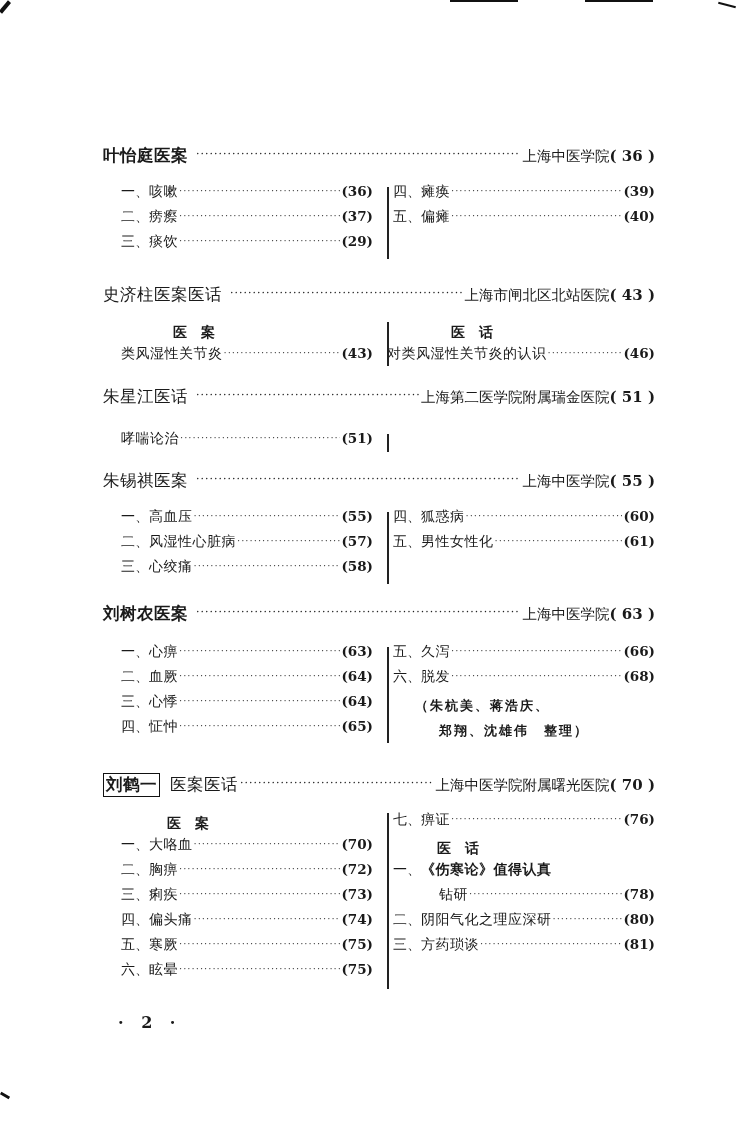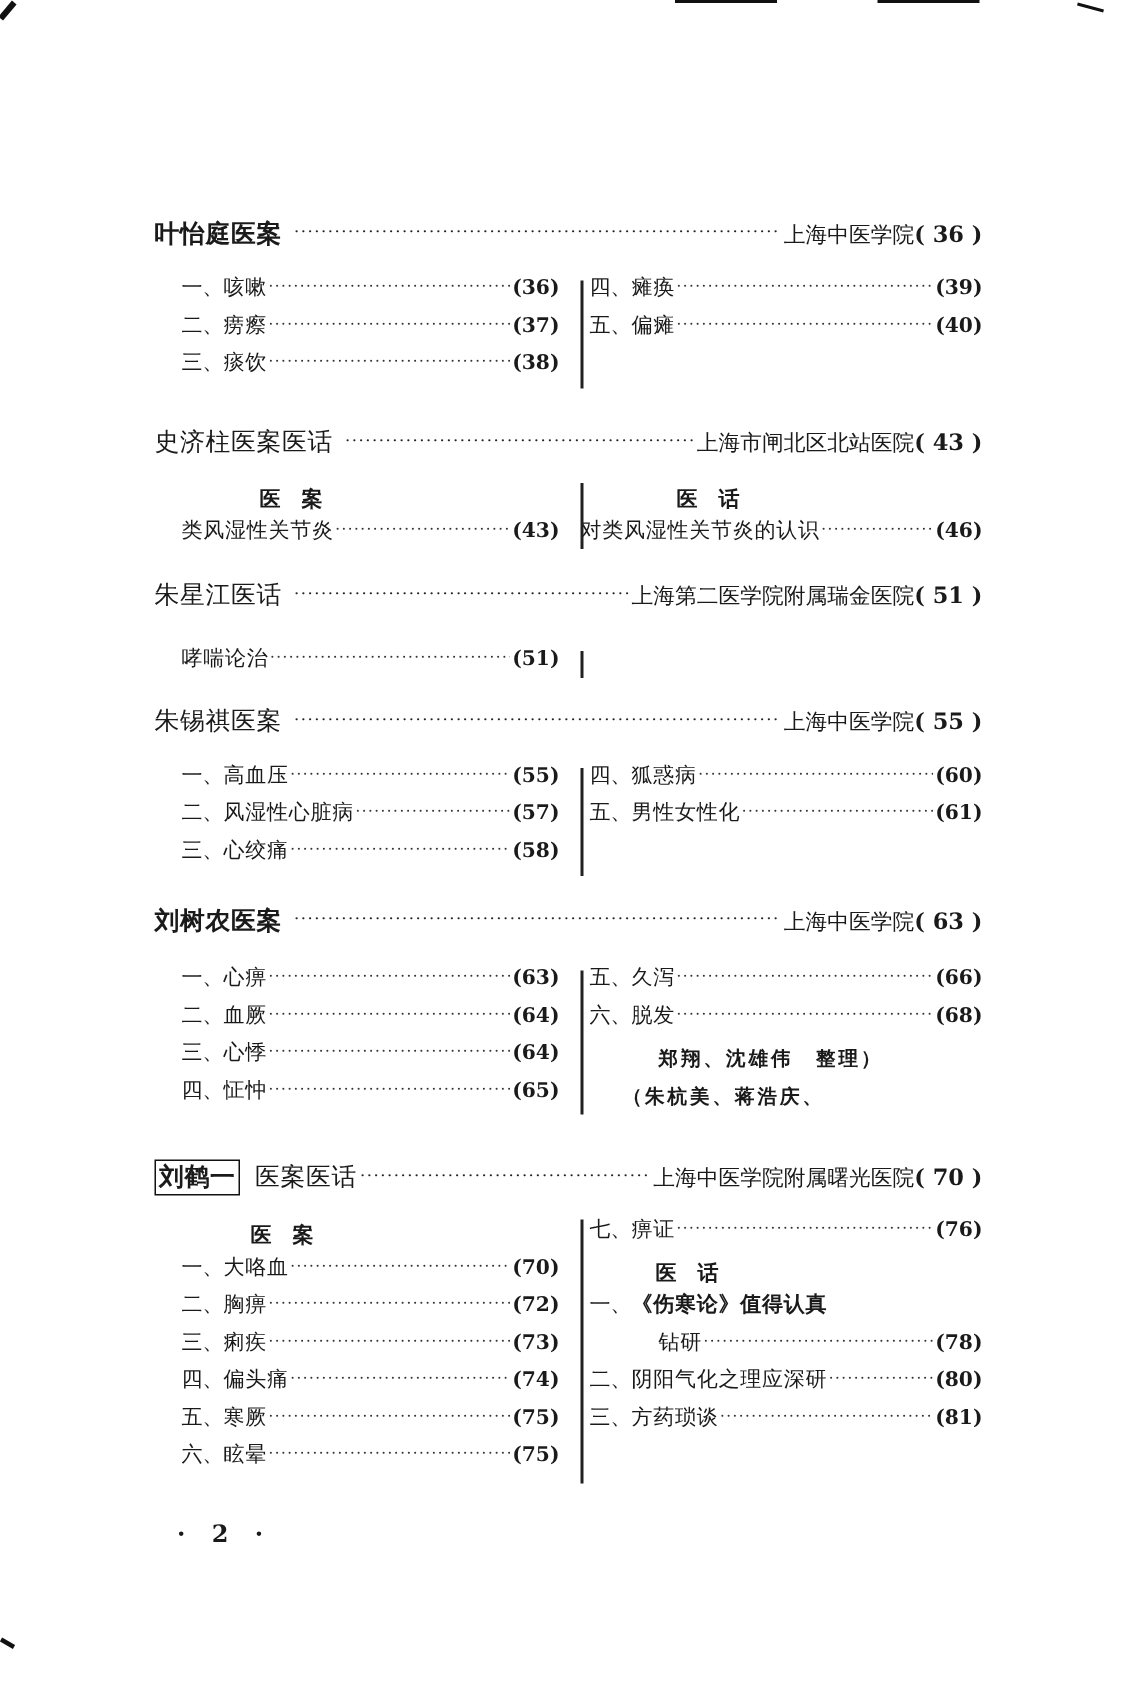--- a/index.html
+++ b/index.html
@@ -64,21 +64,21 @@
       <div class="row">
           <span class="num">二、</span>
           <span class="label">痨瘵</span>
           <span class="dots"></span>
           <span class="pg">(37)</span>
         </div>
       <div class="row">
           <span class="num">三、</span>
           <span class="label">痰饮</span>
           <span class="dots"></span>
-          <span class="pg">(38)</span>
+          <span class="pg">(29)</span>
         </div>
     </div>
     <div class="col right">
       <div class="row">
           <span class="num">四、</span>
           <span class="label">瘫痪</span>
           <span class="dots"></span>
           <span class="pg">(39)</span>
         </div>
       <div class="row">
@@ -225,22 +225,22 @@
           <span class="label">久泻</span>
           <span class="dots"></span>
           <span class="pg">(66)</span>
         </div>
       <div class="row">
           <span class="num">六、</span>
           <span class="label">脱发</span>
           <span class="dots"></span>
           <span class="pg">(68)</span>
         </div>
+      <div class="note" style="padding-left:22px;">（朱杭美、蒋浩庆、</div>
       <div class="note" style="padding-left:46px;">郑翔、沈雄伟　整理）</div>
-      <div class="note" style="padding-left:22px;">（朱杭美、蒋浩庆、</div>
     </div>
   </div>
 </div>
 
 <div class="section" style="top:773px;">
   <div class="sec-head">
     <span class="title boxed">刘鹤一</span>
     <span class="title" style="font-weight:normal;">医案医话</span>
     <span class="dots" style="margin-left:2px;"></span>
     <span class="inst">上海中医学院附属曙光医院</span>

